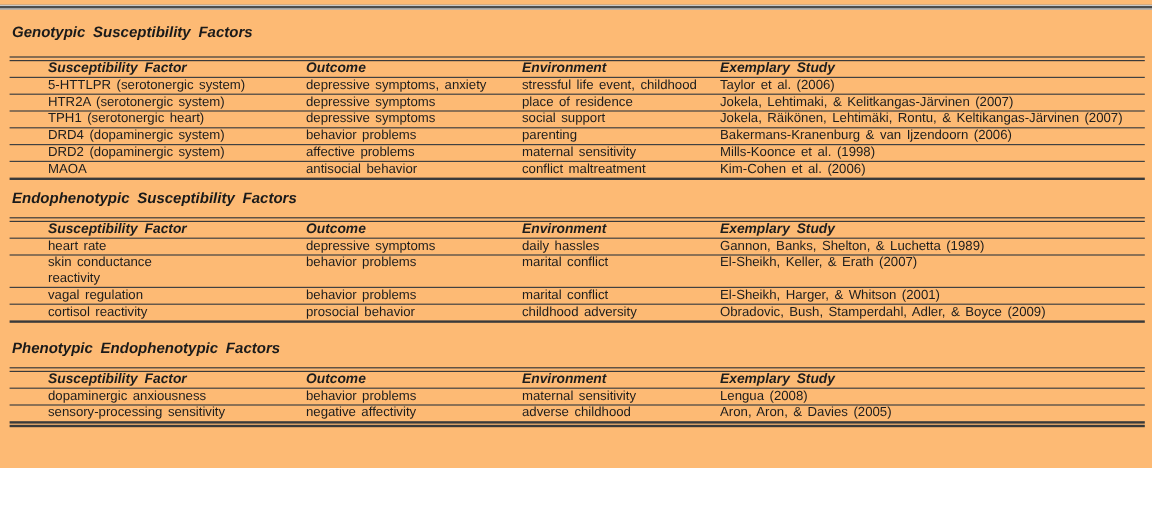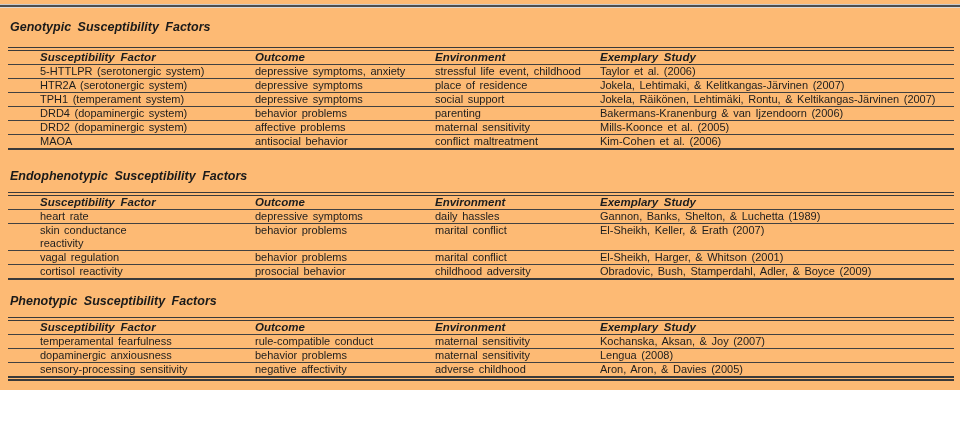--- a/index.html
+++ b/index.html
@@ -19,21 +19,21 @@
   }
   .section-title {
     font-size: 12.5px;
     line-height: 14px;
     font-weight: bold;
     font-style: italic;
     color: #1a1a1a;
     word-spacing: 3px;
     margin: 12px 0 0 10px;
   }
-  .section-title.t2 { margin-top: 19px; }
+  .section-title.t2 { margin-top: 8px; }
   .section-title.t3 { margin-top: 14px; }
   table.factors {
     border-collapse: collapse;
     table-layout: fixed;
     width: 946px;
     margin: 13px 0 0 8px;
     border-top: 4px double #3a3a3a;
     border-bottom: 2px solid #3a3a3a;
   }
   table.factors.mid, table.factors.last { margin-top: 9px; }
@@ -92,36 +92,36 @@
         <td>stressful life event, childhood</td>
         <td>Taylor et al. (2006)</td>
       </tr>
       <tr>
         <td>HTR2A (serotonergic system)</td>
         <td>depressive symptoms</td>
         <td>place of residence</td>
         <td>Jokela, Lehtimaki, &amp; Kelitkangas-Järvinen (2007)</td>
       </tr>
       <tr>
-        <td>TPH1 (temperament system)</td>
+        <td>TPH1 (serotonergic heart)</td>
         <td>depressive symptoms</td>
         <td>social support</td>
         <td>Jokela, Räikönen, Lehtimäki, Rontu, &amp; Keltikangas-Järvinen (2007)</td>
       </tr>
       <tr>
         <td>DRD4 (dopaminergic system)</td>
         <td>behavior problems</td>
         <td>parenting</td>
         <td>Bakermans-Kranenburg &amp; van Ijzendoorn (2006)</td>
       </tr>
       <tr>
         <td>DRD2 (dopaminergic system)</td>
         <td>affective problems</td>
         <td>maternal sensitivity</td>
-        <td>Mills-Koonce et al. (2005)</td>
+        <td>Mills-Koonce et al. (1998)</td>
       </tr>
       <tr>
         <td>MAOA</td>
         <td>antisocial behavior</td>
         <td>conflict maltreatment</td>
         <td>Kim-Cohen et al. (2006)</td>
       </tr>
     </tbody>
   </table>
 
@@ -163,44 +163,38 @@
       </tr>
       <tr>
         <td>cortisol reactivity</td>
         <td>prosocial behavior</td>
         <td>childhood adversity</td>
         <td>Obradovic, Bush, Stamperdahl, Adler, &amp; Boyce (2009)</td>
       </tr>
     </tbody>
   </table>
 
-  <div class="section-title t3">Phenotypic Susceptibility Factors</div>
+  <div class="section-title t3">Phenotypic Endophenotypic Factors</div>
   <table class="factors last">
     <colgroup>
         <col class="c1">
         <col class="c2">
         <col class="c3">
         <col class="c4">
       </colgroup>
     <thead>
       <tr>
         <th>Susceptibility Factor</th>
         <th>Outcome</th>
         <th>Environment</th>
         <th>Exemplary Study</th>
       </tr>
     </thead>
     <tbody>
       <tr>
-        <td>temperamental fearfulness</td>
-        <td>rule-compatible conduct</td>
-        <td>maternal sensitivity</td>
-        <td>Kochanska, Aksan, &amp; Joy (2007)</td>
-      </tr>
-      <tr>
         <td>dopaminergic anxiousness</td>
         <td>behavior problems</td>
         <td>maternal sensitivity</td>
         <td>Lengua (2008)</td>
       </tr>
       <tr>
         <td>sensory-processing sensitivity</td>
         <td>negative affectivity</td>
         <td>adverse childhood</td>
         <td>Aron, Aron, &amp; Davies (2005)</td>

